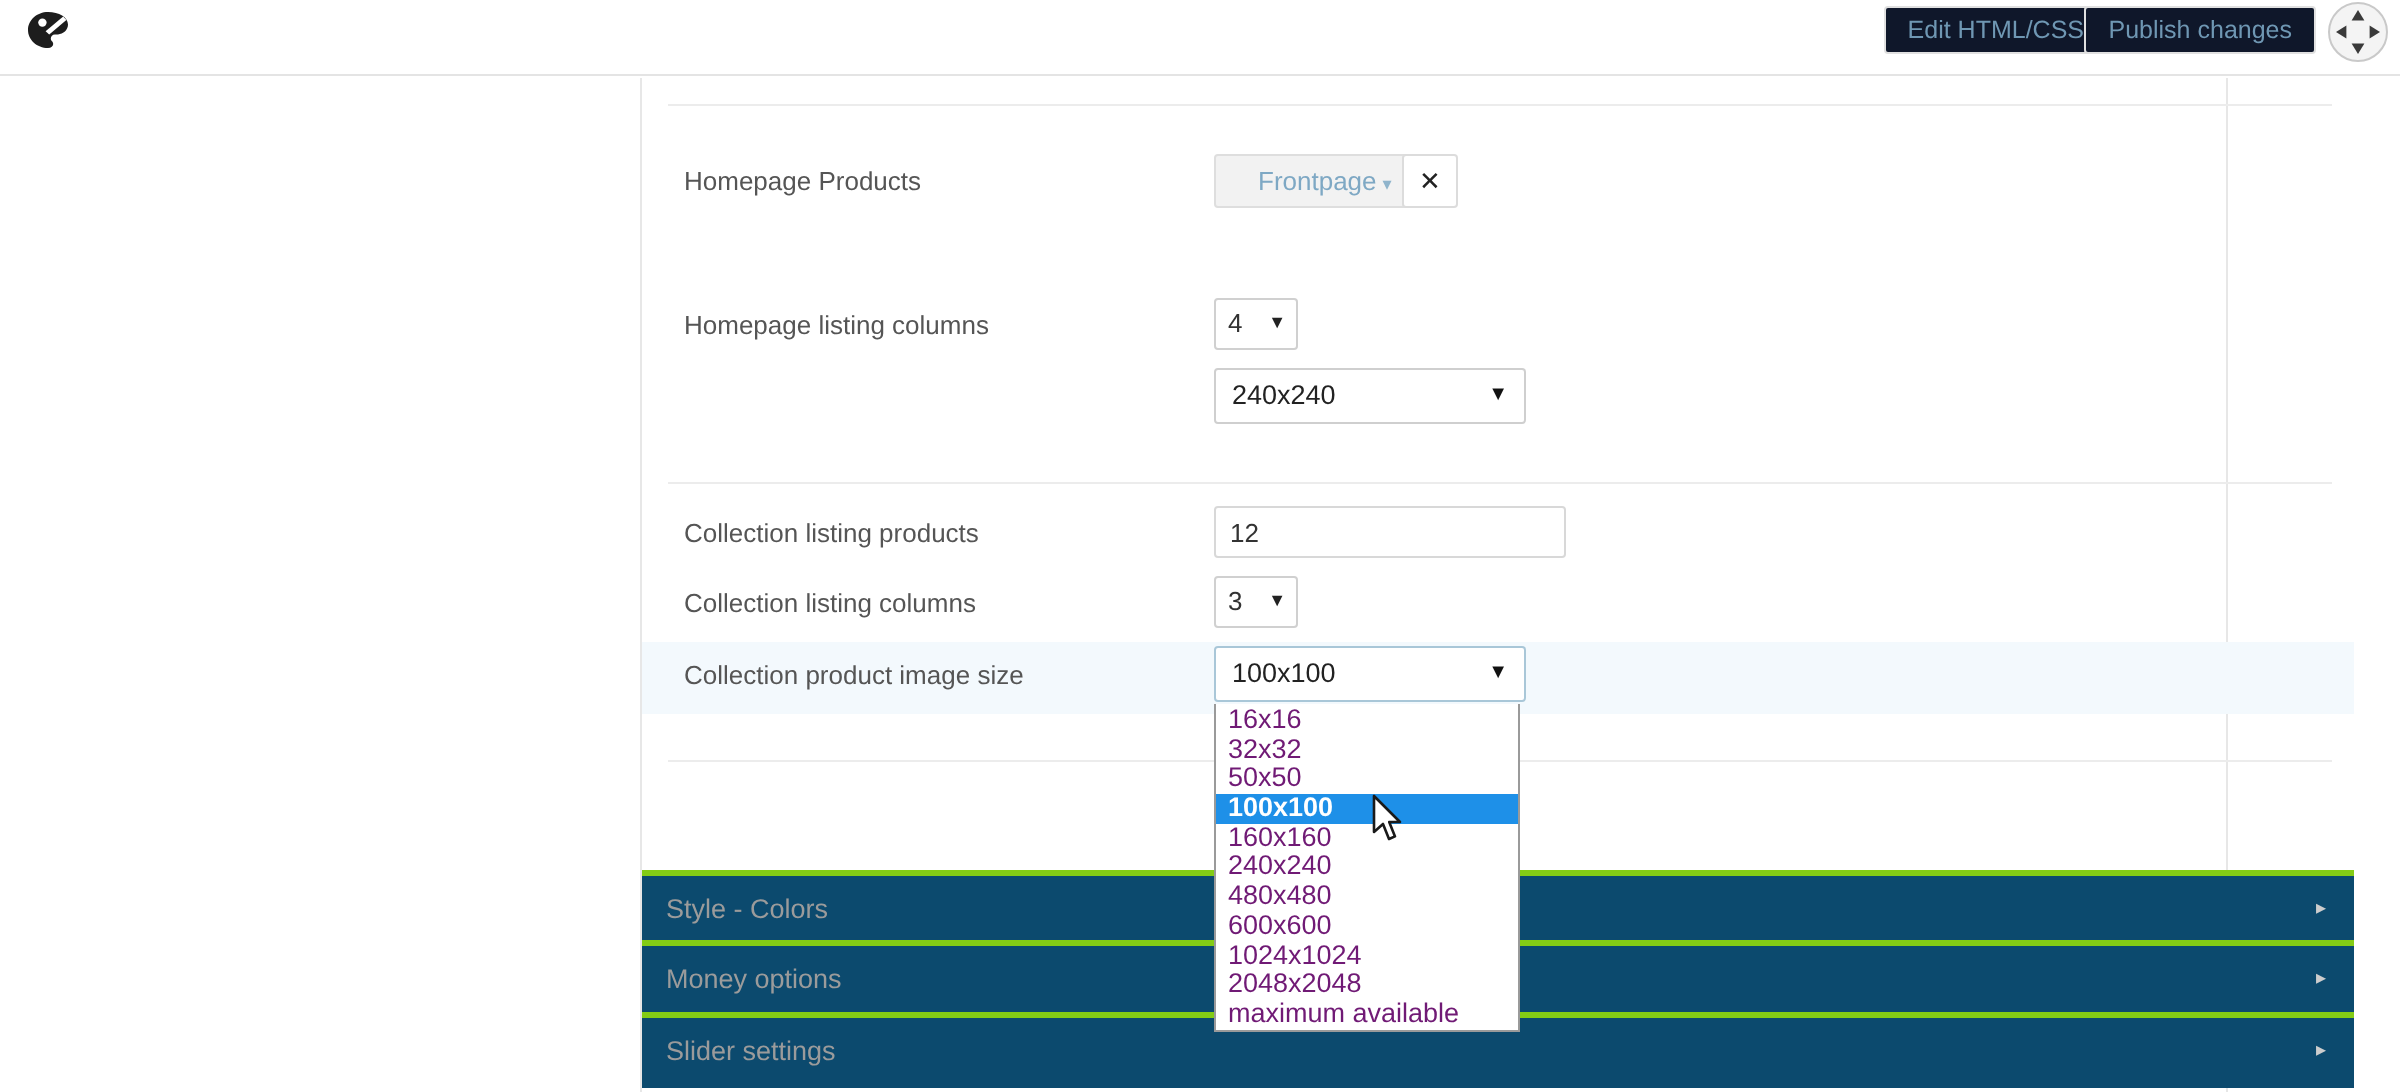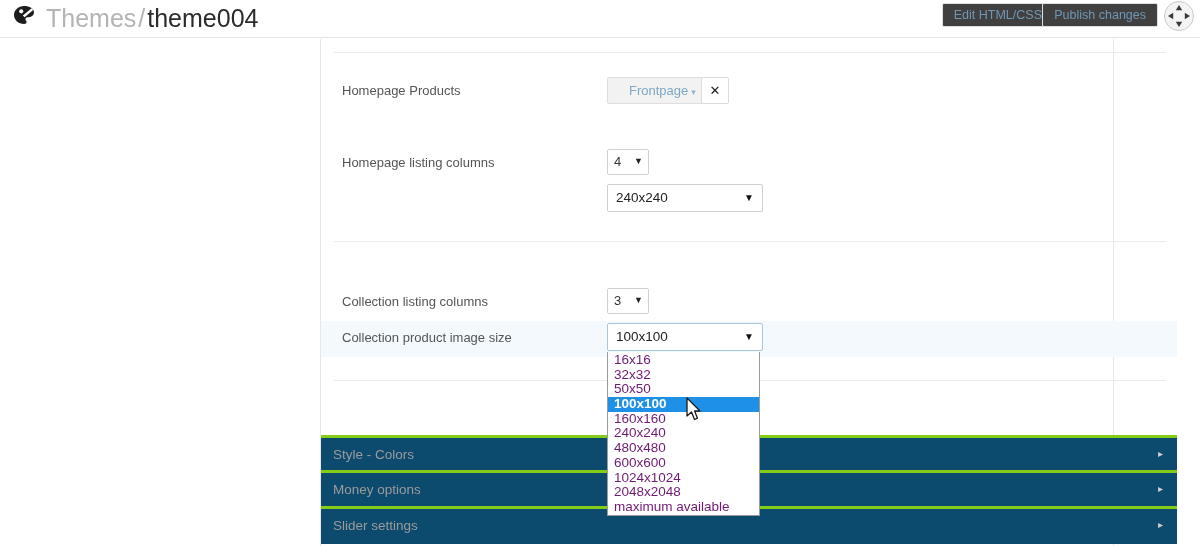--- a/index.html
+++ b/index.html
@@ -42,21 +42,21 @@
   #breadcrumb .crumb-parent { color: #b4b4b4; }
   #breadcrumb .crumb-sep { color: #b4b4b4; padding: 0 2px; }
   #breadcrumb .crumb-current { color: #2b2b2b; }
 
   .hdr-btn {
     position: absolute;
     top: 3px;
     height: 24px;
     line-height: 22px;
     padding: 0 11px;
-    background: #404040;
+    background: #0f172a;
     border: 1px solid #e0e0e0;
     border-radius: 2px;
     color: #6f97b3;
     font-size: 12.5px;
     box-sizing: border-box;
     white-space: nowrap;
     cursor: pointer;
   }
   #btn-edit-html { right: 146px; }
   #btn-publish  { right: 42px; }
@@ -255,23 +255,20 @@
 <div id="topbar">
 
   <div id="brand-logo">
     <svg width="24" height="24" viewBox="0 0 24 24">
       <path d="M12 2C6.5 2 2 6 2 11c0 5 4.5 9 10 9 1.6 0 2.6-.9 2.6-2 0-.6-.25-1-.6-1.4-.35-.4-.6-.8-.6-1.4 0-1.1.9-2 2-2h1.6C19.6 13.2 22 11 22 8.3 22 4.6 17.5 2 12 2z" fill="#1d1d1d"></path>
       <circle cx="9.2" cy="7.3" r="2.1" fill="#ffffff"></circle>
       <path d="M10.8 11.6 L19.6 4.2 L21.2 6.0 L12.6 13.2 Z" fill="#ffffff"></path>
     </svg>
   </div>
 
-  <div id="breadcrumb">
-    <span class="crumb-parent">Themes</span><span class="crumb-sep">/</span><span class="crumb-current">theme004</span>
-  </div>
 
   <div class="hdr-btn" id="btn-edit-html">Edit HTML/CSS</div>
 
   <div class="hdr-btn" id="btn-publish">Publish changes</div>
 
   <div id="move-handle">
     <svg width="28" height="28" viewBox="0 0 28 28">
       <g fill="#3a3a3a">
         <path d="M14 3 L17.2 8.2 L10.8 8.2 Z"></path>
         <path d="M14 25 L10.8 19.8 L17.2 19.8 Z"></path>
@@ -305,20 +302,24 @@
 
   <div class="frow" style="top:143px;">
     <div class="ctl selwide">
       <span class="sval">240x240</span>
       <span class="scar">▼</span>
     </div>
   </div>
 
   <div class="rule" style="top:202px;"></div>
 
+  <div class="frow" style="top:211px;">
+    <div class="flabel">Collection listing products</div>
+    <input class="ctl txtinput" type="text" value="12" style="">
+  </div>
 
   <div class="frow" style="top:246px;">
     <div class="flabel">Collection listing columns</div>
     <div class="ctl selsmall">
       <span class="sval">3</span>
       <span class="scar">▼</span>
     </div>
   </div>
 
   <div class="frow hl" style="top:282px;">

